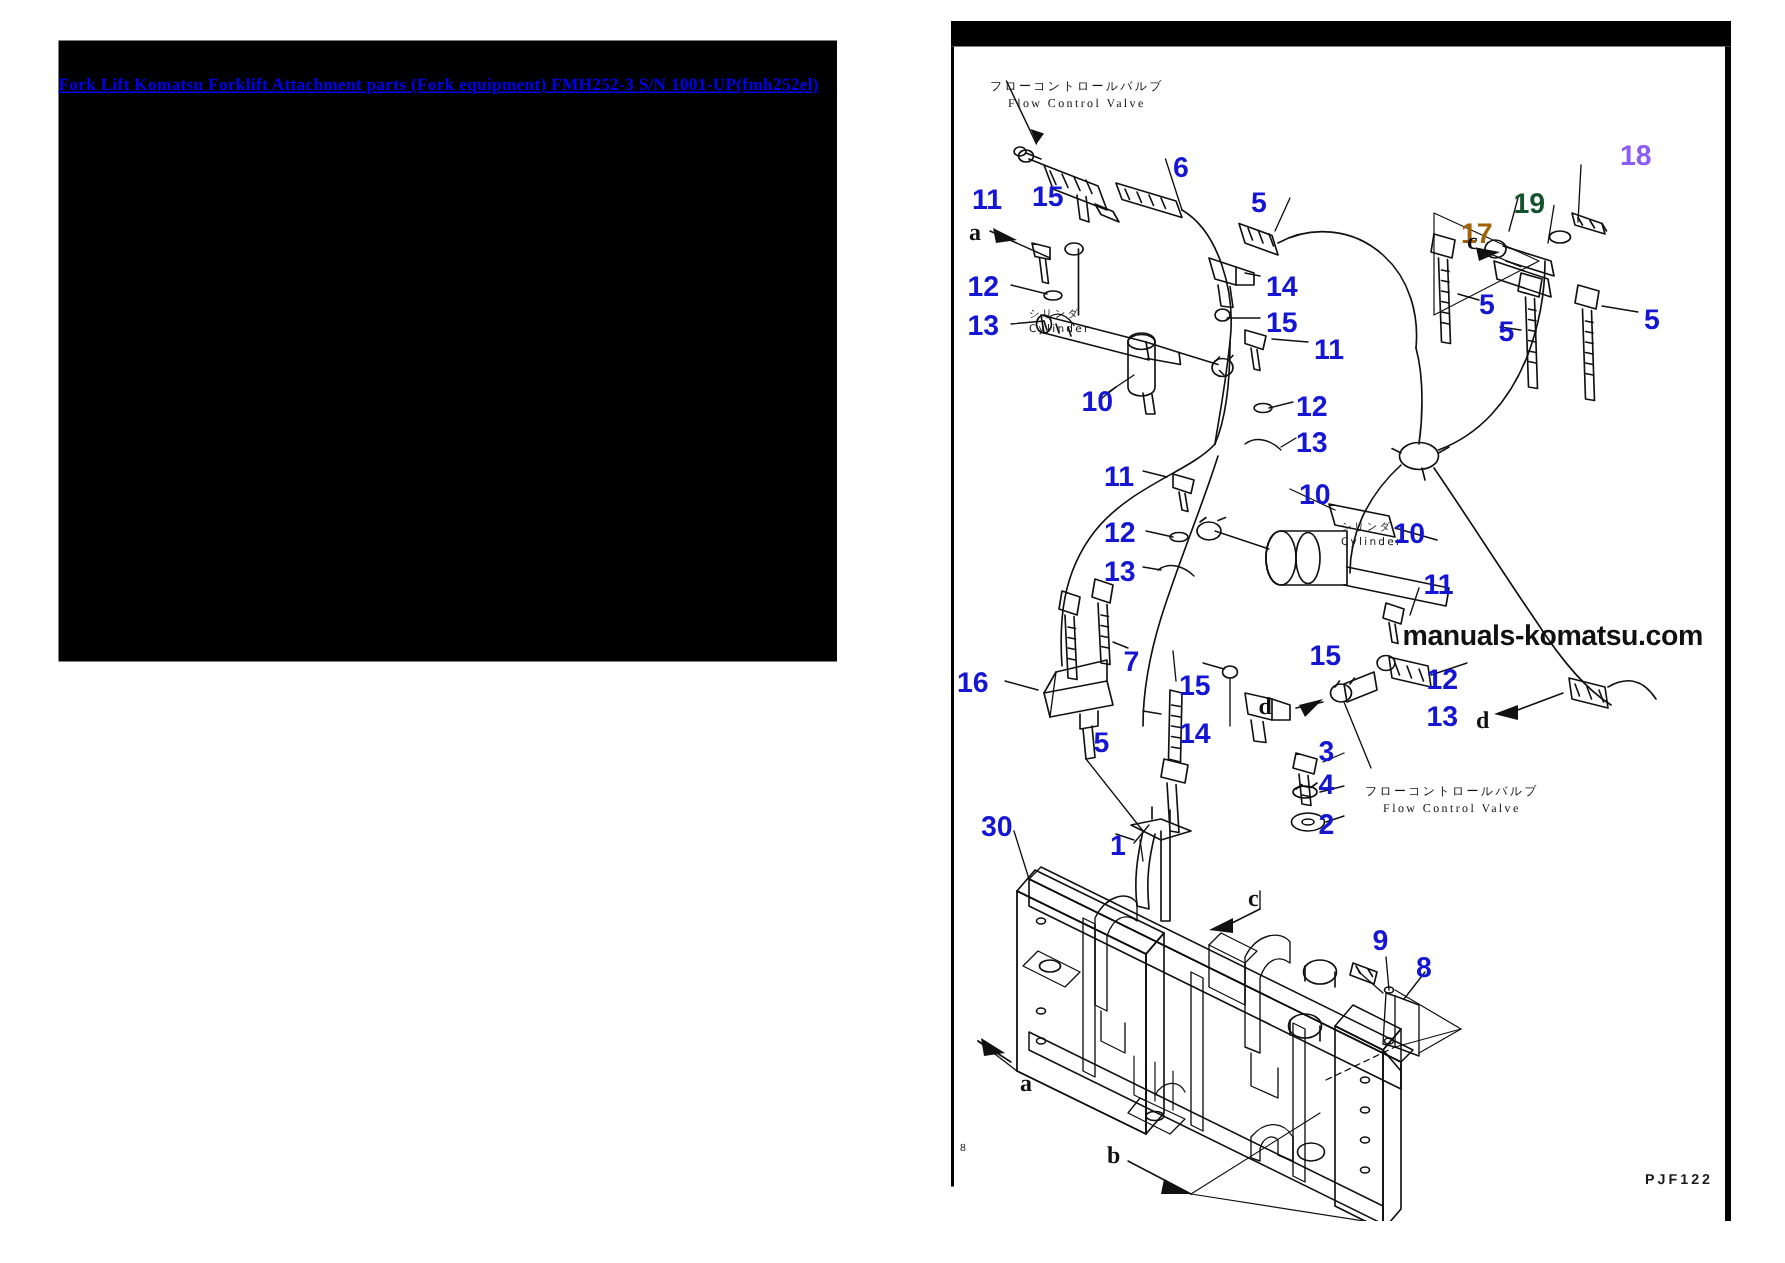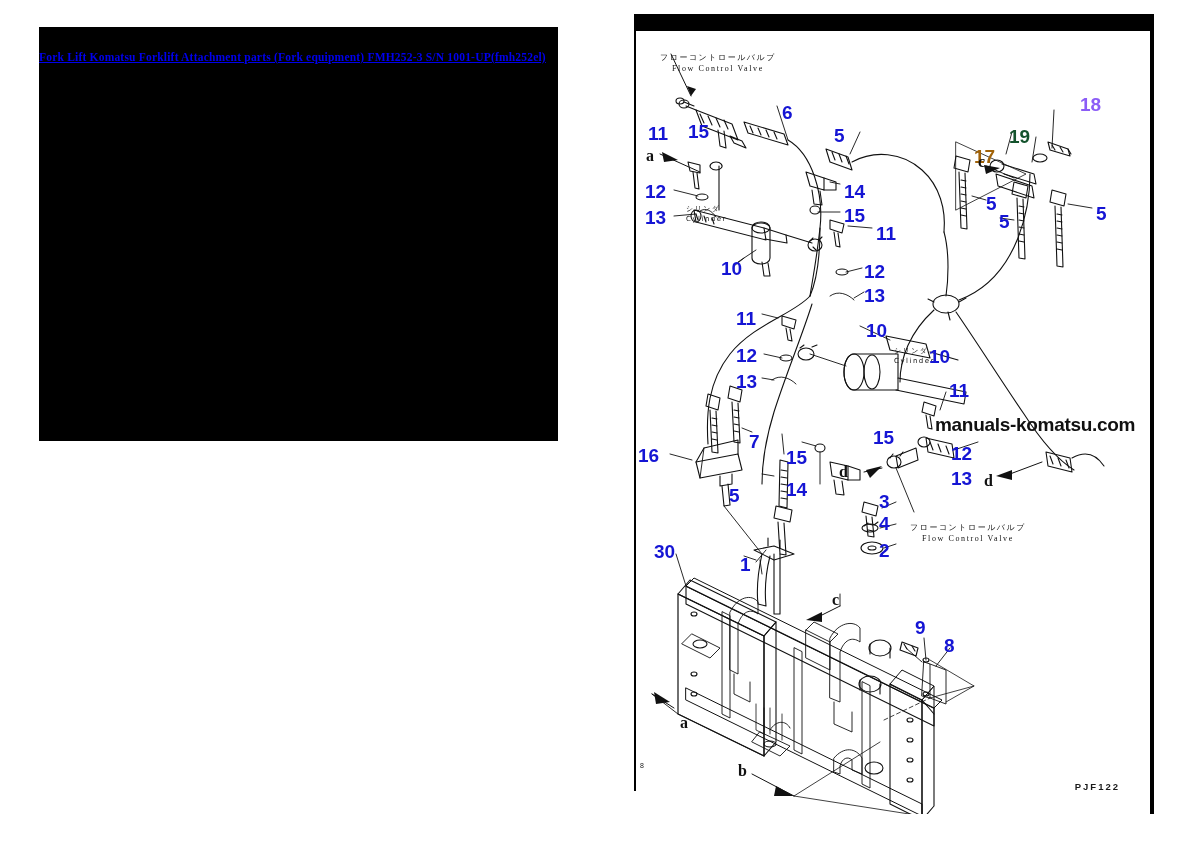--- a/index.html
+++ b/index.html
@@ -74,21 +74,21 @@
     height: 760px;
     background: #000000;
   }
   #diagram-svg {
     position: absolute;
     left: 0;
     top: 0;
   }
   #drawing-code {
     position: absolute;
-    right: 34px;
+    right: 12px;
     bottom: 22px;
     font-family: "Liberation Sans", sans-serif;
     font-size: 9.5px;
     font-weight: bold;
     letter-spacing: 2px;
     color: #1a1a1a;
     padding-left: 40px;
   }
   #page-number {
     position: absolute;

